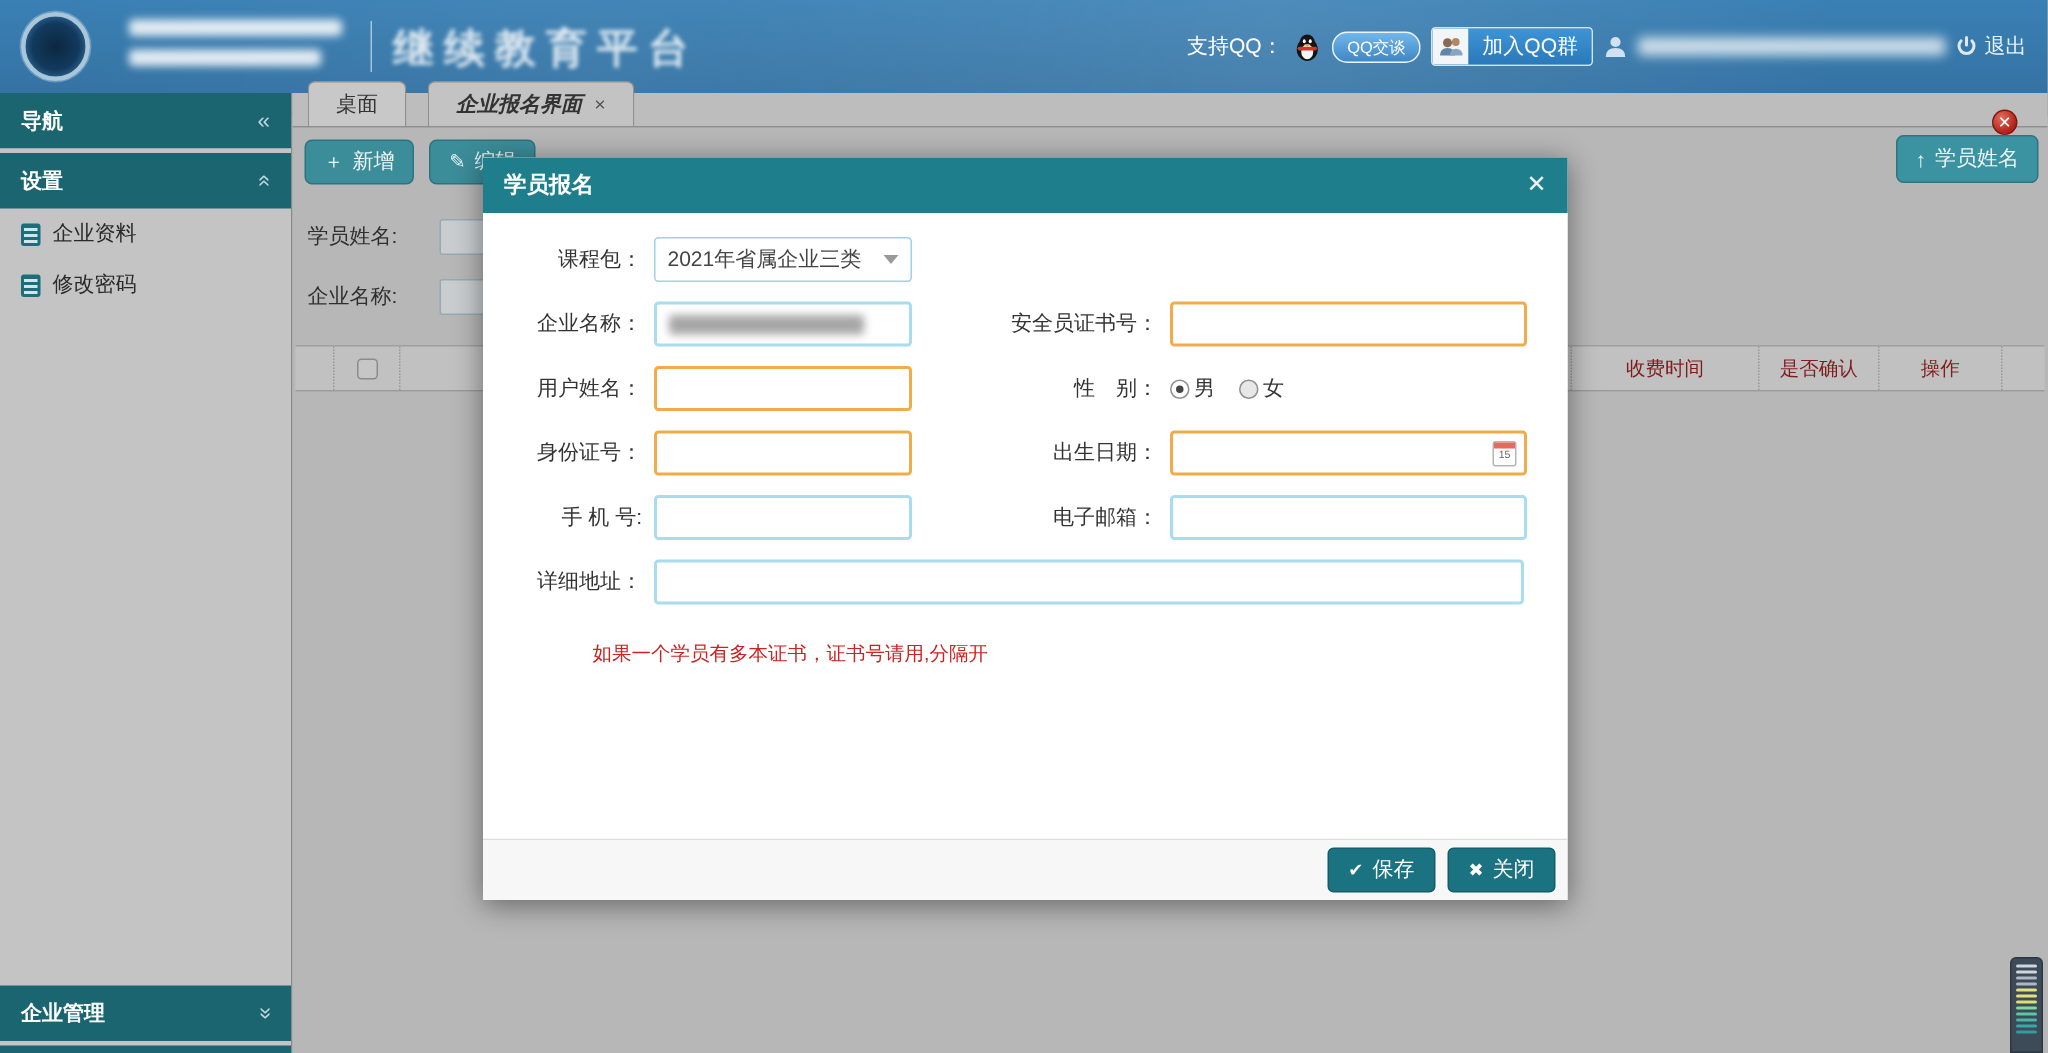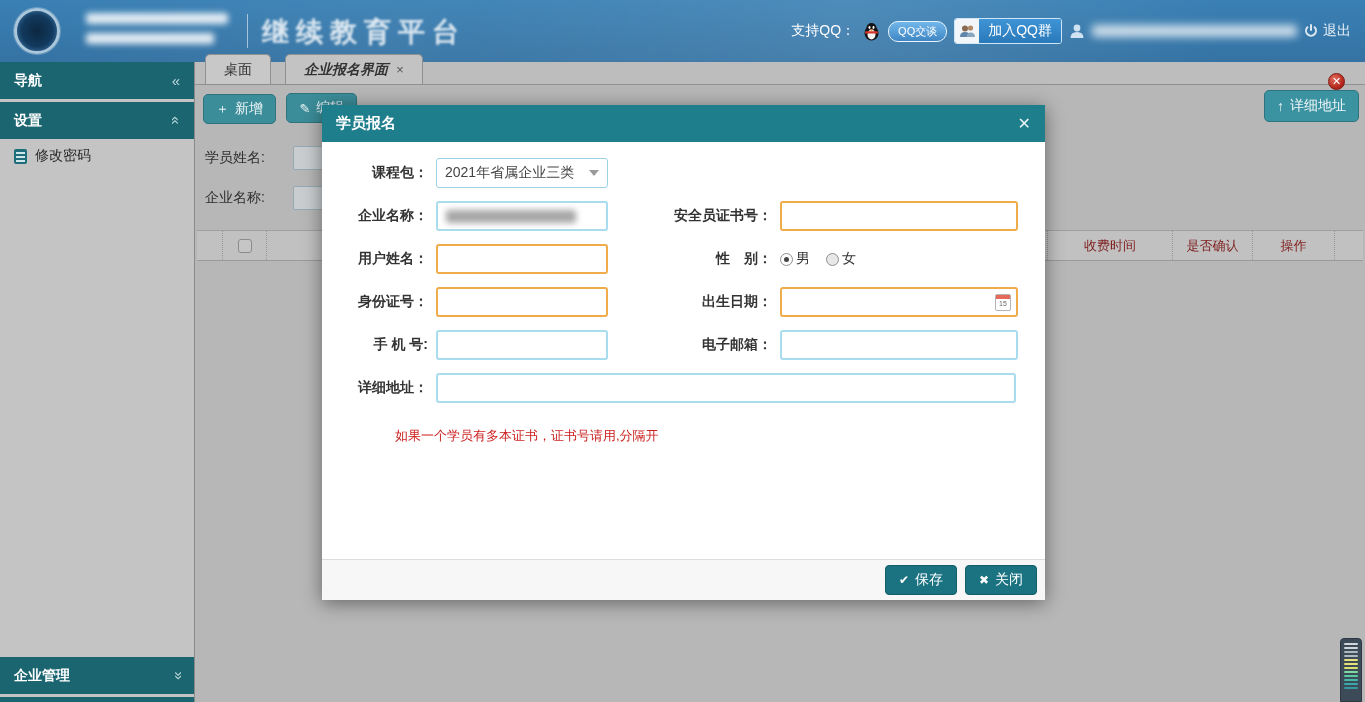--- a/index.html
+++ b/index.html
@@ -93,21 +93,21 @@
   
   .modal { position:absolute; left:322px; top:105px; width:723px; height:495px; background:#fff;
     box-shadow:0 3px 18px rgba(0,0,0,.45); z-index:10; display:flex; flex-direction:column; }
   .modal-hd { height:37px; background:#1f7e8c; color:#fff; display:flex; align-items:center;
     justify-content:space-between; padding:0 14px; }
   .modal-hd .t { font-size:15px; font-weight:bold; }
   .modal-hd .x { font-size:16px; color:#e8f3f5; cursor:pointer; line-height:1; }
   .modal-body { flex:1; padding-top:16px; position:relative; background:#fff; }
   .m-row { display:grid; grid-template-columns:106px 172px 172px 238px; align-items:center;
     height:30px; margin:0 0 13px 8px; }
-  .m-label { text-align:right; padding-right:8px; font-size:14px; color:#333; white-space:nowrap;font-weight:bold; }
+  .m-label { text-align:right; padding-right:8px; font-size:14px; color:#333; white-space:nowrap; }
   .m-input { height:30px; border-radius:3px; background:#fff; }
   .b-orange { border:2px solid #f0ac4a; }
   .b-blue  { border:2px solid #a8dcee; }
   .combo { width:172px; height:30px; border:1px solid #9ed2e6; border-radius:3px; display:flex;
     align-items:center; justify-content:space-between; padding:0 8px; font-size:14px; color:#444;
     cursor:pointer; background:#fff; }
   .combo .arrow { width:0; height:0; border-left:5px solid transparent;
     border-right:5px solid transparent; border-top:6px solid #9a9a9a; }
   .redacted-company { margin:8px; height:13px; width:130px; background:#777; opacity:.65;
     border-radius:2px; filter:blur(3px); }
@@ -196,20 +196,24 @@
     <span>导航</span>
     <span class="chev">«</span>
   </div>
   <div class="side-gap"></div>
   <div class="side-hd">
     <span>设置</span>
     <span class="chev chev-up">«</span>
   </div>
   <div class="side-item">
     <span class="doc-icon"></span>
+    <span>企业资料</span>
+  </div>
+  <div class="side-item">
+    <span class="doc-icon"></span>
     <span>修改密码</span>
   </div>
   <div class="side-spacer"></div>
   <div class="side-hd">
     <span>企业管理</span>
     <span class="chev chev-down">«</span>
   </div>
   <div class="side-bottom-strip"></div>
 </div>
 
@@ -229,21 +233,21 @@
     <span class="tb-btn">
       <span class="ic">＋</span>
       <span>新增</span>
     </span>
     <span class="tb-btn">
       <span class="ic">✎</span>
       <span>编辑</span>
     </span>
     <span class="query-btn">
       <span class="ic" style="font-weight:bold;">↑</span>
-      <span>详细地址</span>
+      <span>学员姓名</span>
     </span>
   </div>
 
   <div class="filter-row">
     <label>学员姓名:</label>
     <input style="">
   </div>
   <div class="filter-row">
     <label>企业名称:</label>
     <input style="">

